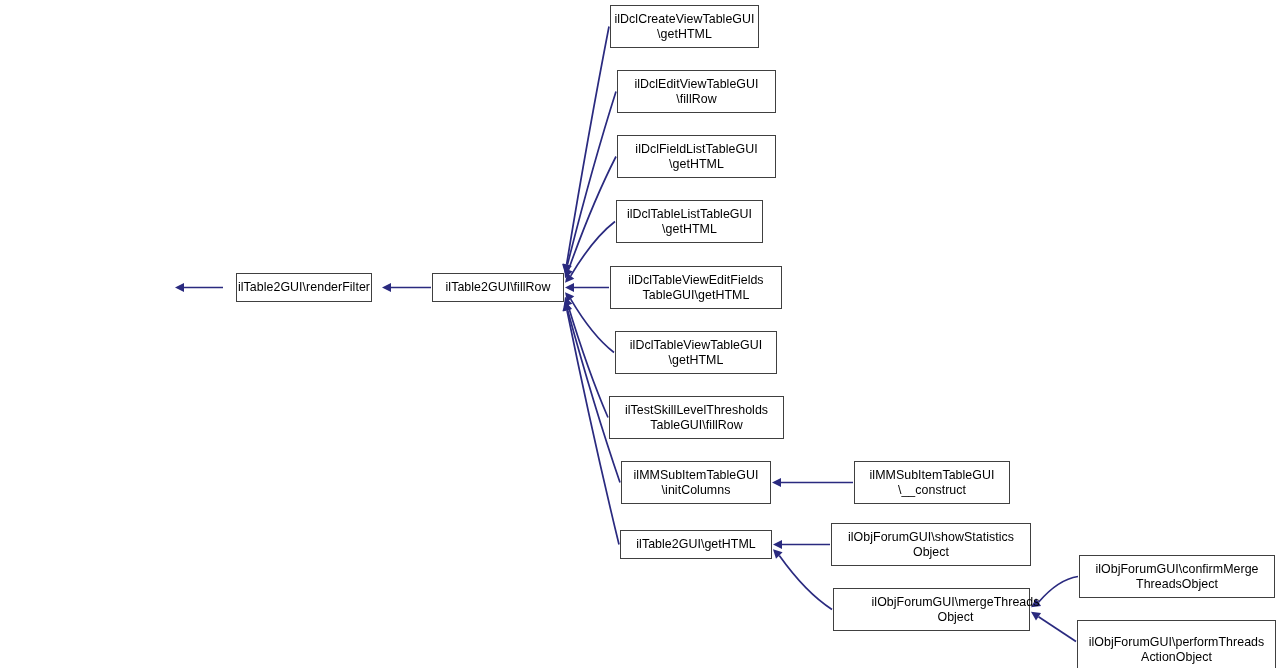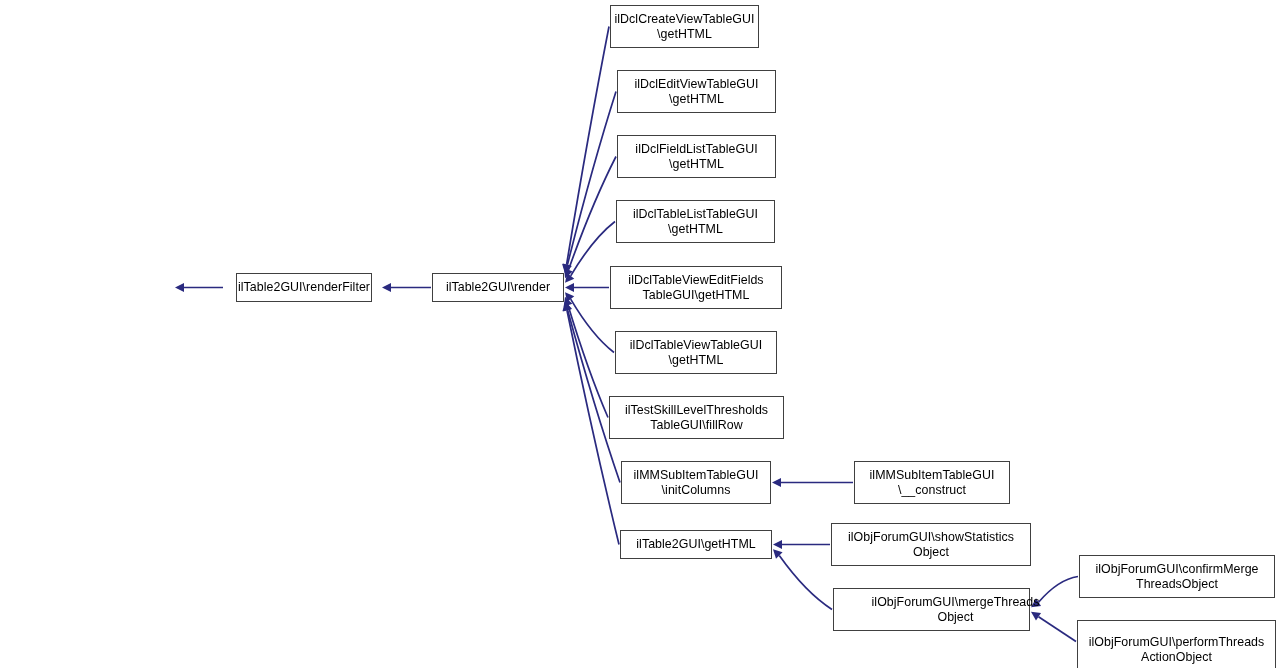--- a/index.html
+++ b/index.html
@@ -112,28 +112,28 @@
       <g>
         <path d="M 1078 576.5 Q 1058.2695895573756 579.3637478417719 1038.539179114751 602.2274956835438" stroke="#2a2a7f" stroke-width="1.7" fill="none"></path>
         <polygon points="1031,607.1428571428571 1036.0268832577688,598.3741374693377 1041.0514749717333,606.0808538977499" fill="#2a2a7f"></polygon>
       </g>
       <g>
         <path d="M 1076 641.5 L 1038.510388344791 616.7449548435445" stroke="#2a2a7f" stroke-width="1.7" fill="none"></path>
         <polygon points="1031,611.7857142857143 1041.045111296571,612.9063119117625 1035.975665393011,620.5835977753266" fill="#2a2a7f"></polygon>
       </g>
     </svg>
     <div class="node" style="left: 236px; top: 273px; width: 136px; height: 29px;"><span class="node-label">ilTable2GUI\renderFilter</span></div>
-    <div class="node" style="left: 432px; top: 273px; width: 132px; height: 29px;"><span class="node-label">ilTable2GUI\render</span></div>
+    <div class="node" style="left: 432px; top: 273px; width: 132px; height: 29px;"><span class="node-label">ilTable2GUI\fillRow</span></div>
     <div class="node" style="left: 610px; top: 5px; width: 149px; height: 43px;"><span class="node-label">ilDclCreateViewTableGUI
 \getHTML</span></div>
     <div class="node" style="left: 617px; top: 70px; width: 159px; height: 43px;"><span class="node-label">ilDclEditViewTableGUI
-\getHTML</span></div>
+\fillRow</span></div>
     <div class="node" style="left: 617px; top: 135px; width: 159px; height: 43px;"><span class="node-label">ilDclFieldListTableGUI
 \getHTML</span></div>
-    <div class="node" style="left: 616px; top: 200px; width: 159px; height: 43px;"><span class="node-label">ilDclTableListTableGUI
+    <div class="node" style="left: 616px; top: 200px; width: 147px; height: 43px;"><span class="node-label">ilDclTableListTableGUI
 \getHTML</span></div>
     <div class="node" style="left: 610px; top: 266px; width: 172px; height: 43px;"><span class="node-label">ilDclTableViewEditFields
 TableGUI\getHTML</span></div>
     <div class="node" style="left: 615px; top: 331px; width: 162px; height: 43px;"><span class="node-label">ilDclTableViewTableGUI
 \getHTML</span></div>
     <div class="node" style="left: 609px; top: 396px; width: 175px; height: 43px;"><span class="node-label">ilTestSkillLevelThresholds
 TableGUI\fillRow</span></div>
     <div class="node" style="left: 621px; top: 461px; width: 150px; height: 43px;"><span class="node-label">ilMMSubItemTableGUI
 \initColumns</span></div>
     <div class="node" style="left: 620px; top: 530px; width: 152px; height: 29px;"><span class="node-label">ilTable2GUI\getHTML</span></div>

